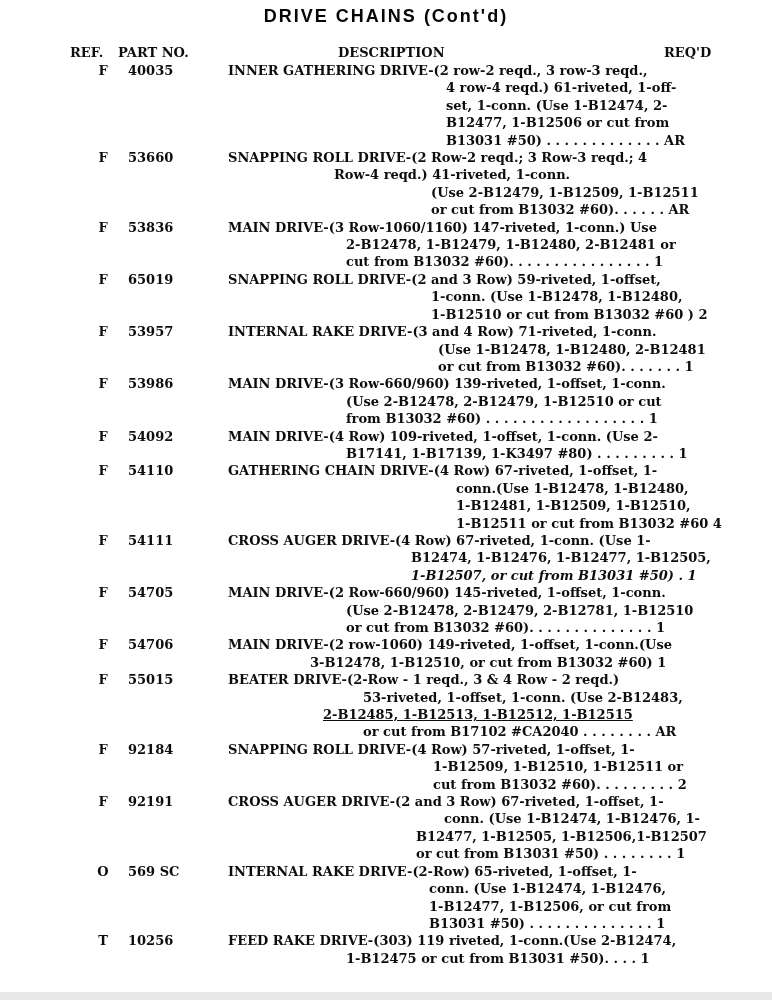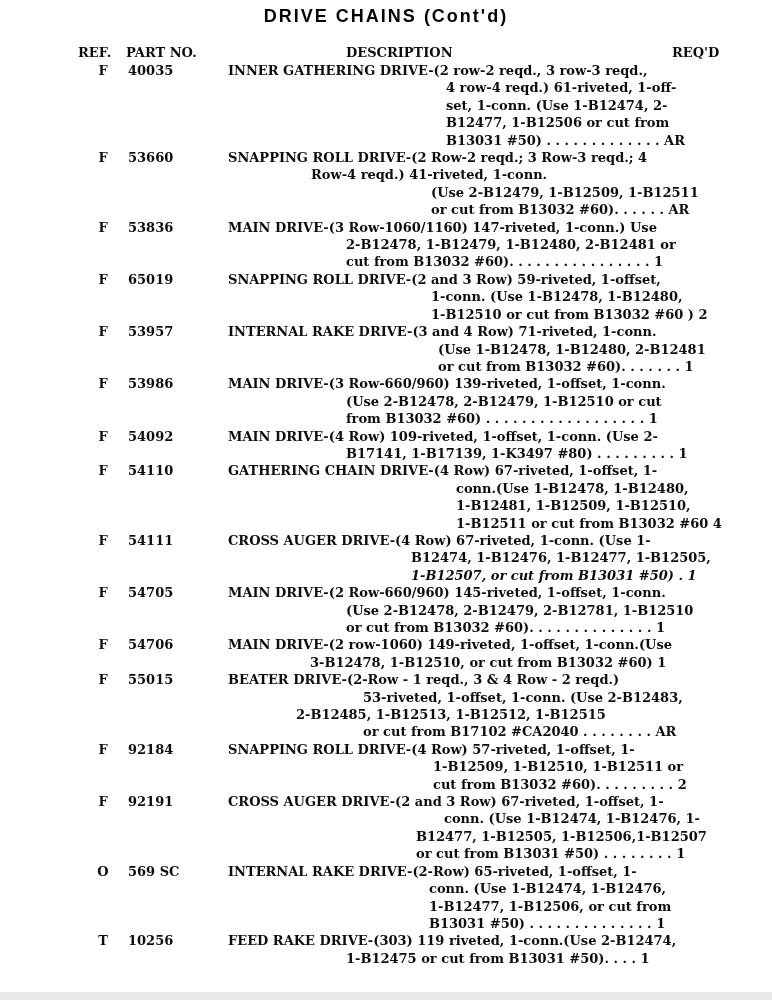--- a/index.html
+++ b/index.html
@@ -18,21 +18,21 @@
   .doc-title{
     position:absolute;
     top:8px;left:0;right:0;
     text-align:center;
     font-family:"Liberation Sans", sans-serif;
     font-weight:bold;
     font-size:18px;
     letter-spacing:2px;
     color:#050505;
   }
-  .col-headers{position:absolute;top:44px;left:16px;right:0;height:18px;}
+  .col-headers{position:absolute;top:44px;left:8px;right:0;height:18px;}
   .col-head{position:absolute;white-space:nowrap;}
   .head-ref{left:62px;}
   .head-part{left:110px;}
   .head-desc{left:330px;}
   .head-reqd{left:656px;}
   .entries{position:absolute;top:62px;left:0;right:0;}
   .entry{position:relative;}
   .ref-cell{position:absolute;left:88px;top:0;width:30px;text-align:center;}
   .part-cell{position:absolute;left:128px;top:0;white-space:nowrap;}
   .desc-cell{margin-left:228px;width:500px;}
@@ -61,21 +61,21 @@
           <div class="desc-line" style="margin-left: 218px;">set, 1-conn. (Use 1-B12474, 2-</div>
           <div class="desc-line" style="margin-left: 218px;">B12477, 1-B12506 or cut from</div>
           <div class="desc-line" style="margin-left: 218px;">B13031 #50) . . . . . . . . . . . . . AR</div>
         </div>
       </div>
       <div class="entry">
         <div class="ref-cell">F</div>
         <div class="part-cell">53660</div>
         <div class="desc-cell">
           <div class="desc-line">SNAPPING ROLL DRIVE-(2 Row-2 reqd.; 3 Row-3 reqd.; 4</div>
-          <div class="desc-line" style="margin-left: 83px;">Row-4 reqd.) 41-riveted, 1-conn.</div>
+          <div class="desc-line" style="margin-left: 106px;">Row-4 reqd.) 41-riveted, 1-conn.</div>
           <div class="desc-line" style="margin-left: 203px;">(Use 2-B12479, 1-B12509, 1-B12511</div>
           <div class="desc-line" style="margin-left: 203px;">or cut from B13032 #60). . . . . . AR</div>
         </div>
       </div>
       <div class="entry">
         <div class="ref-cell">F</div>
         <div class="part-cell">53836</div>
         <div class="desc-cell">
           <div class="desc-line">MAIN DRIVE-(3 Row-1060/1160) 147-riveted, 1-conn.) Use</div>
           <div class="desc-line" style="margin-left: 118px;">2-B12478, 1-B12479, 1-B12480, 2-B12481 or</div>
@@ -152,21 +152,21 @@
           <div class="desc-line">MAIN DRIVE-(2 row-1060) 149-riveted, 1-offset, 1-conn.(Use</div>
           <div class="desc-line" style="margin-left: 82px;">3-B12478, 1-B12510, or cut from B13032 #60)  1</div>
         </div>
       </div>
       <div class="entry">
         <div class="ref-cell">F</div>
         <div class="part-cell">55015</div>
         <div class="desc-cell">
           <div class="desc-line">BEATER DRIVE-(2-Row - 1 reqd., 3 &amp; 4 Row - 2 reqd.)</div>
           <div class="desc-line" style="margin-left: 135px;">53-riveted, 1-offset, 1-conn. (Use 2-B12483,</div>
-          <div class="desc-line" style="margin-left: 68px;">2-B12485, 1-B12513, 1-B12512, 1-B12515</div>
+          <div class="desc-line" style="margin-left: 95px; text-decoration: underline;">2-B12485, 1-B12513, 1-B12512, 1-B12515</div>
           <div class="desc-line" style="margin-left: 135px;">or cut from B17102 #CA2040  . . . . . . . . AR</div>
         </div>
       </div>
       <div class="entry">
         <div class="ref-cell">F</div>
         <div class="part-cell">92184</div>
         <div class="desc-cell">
           <div class="desc-line">SNAPPING ROLL DRIVE-(4 Row) 57-riveted, 1-offset, 1-</div>
           <div class="desc-line" style="margin-left: 205px;">1-B12509, 1-B12510, 1-B12511 or</div>
           <div class="desc-line" style="margin-left: 205px;">cut from B13032 #60). . . . . . . . . 2</div>

